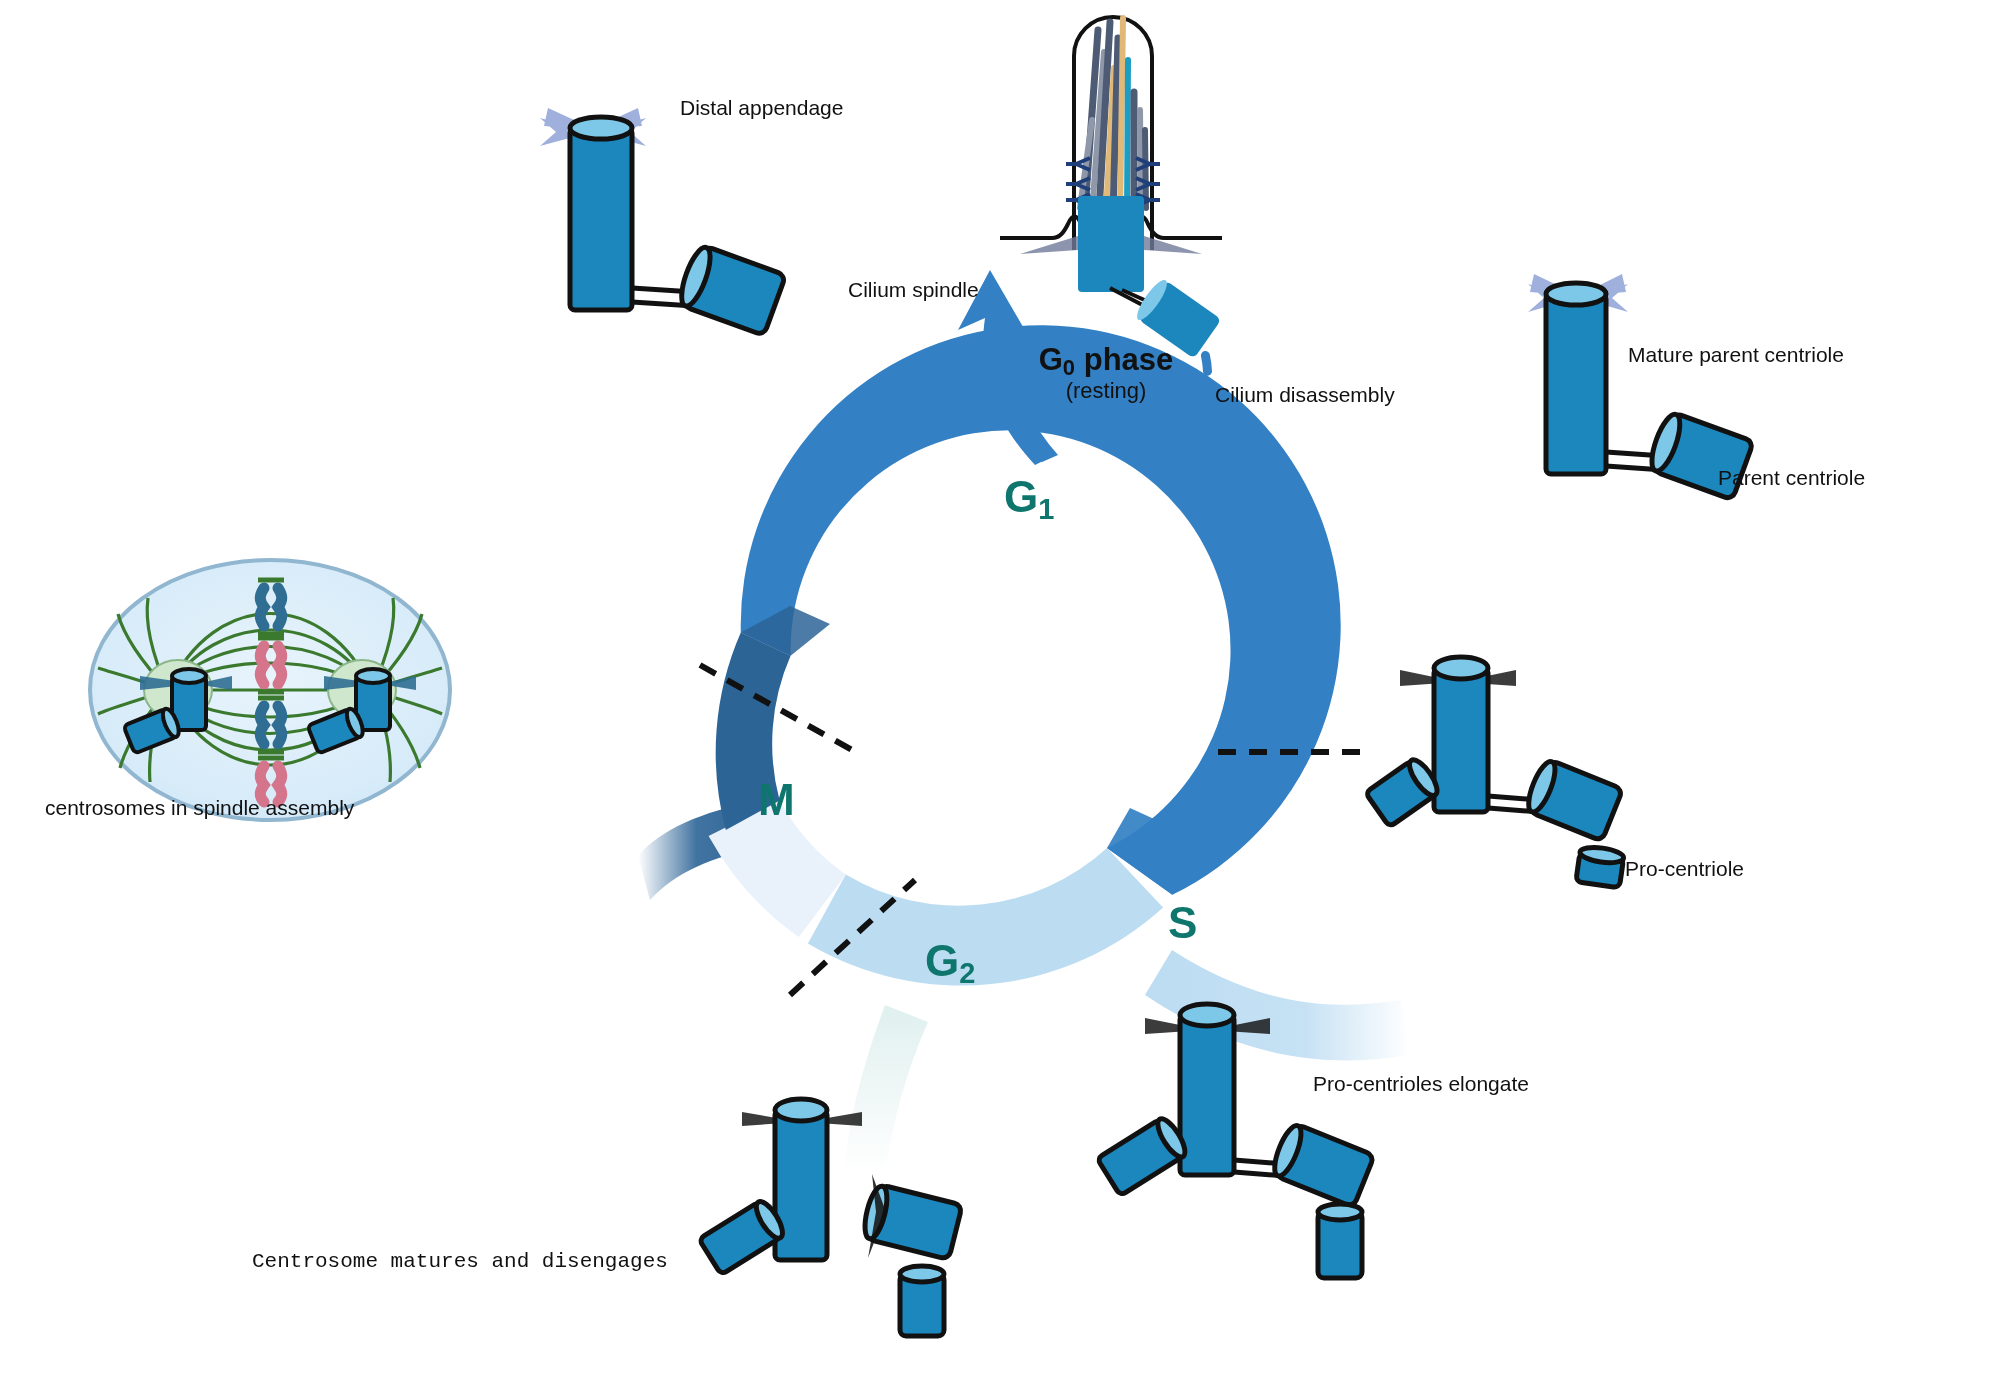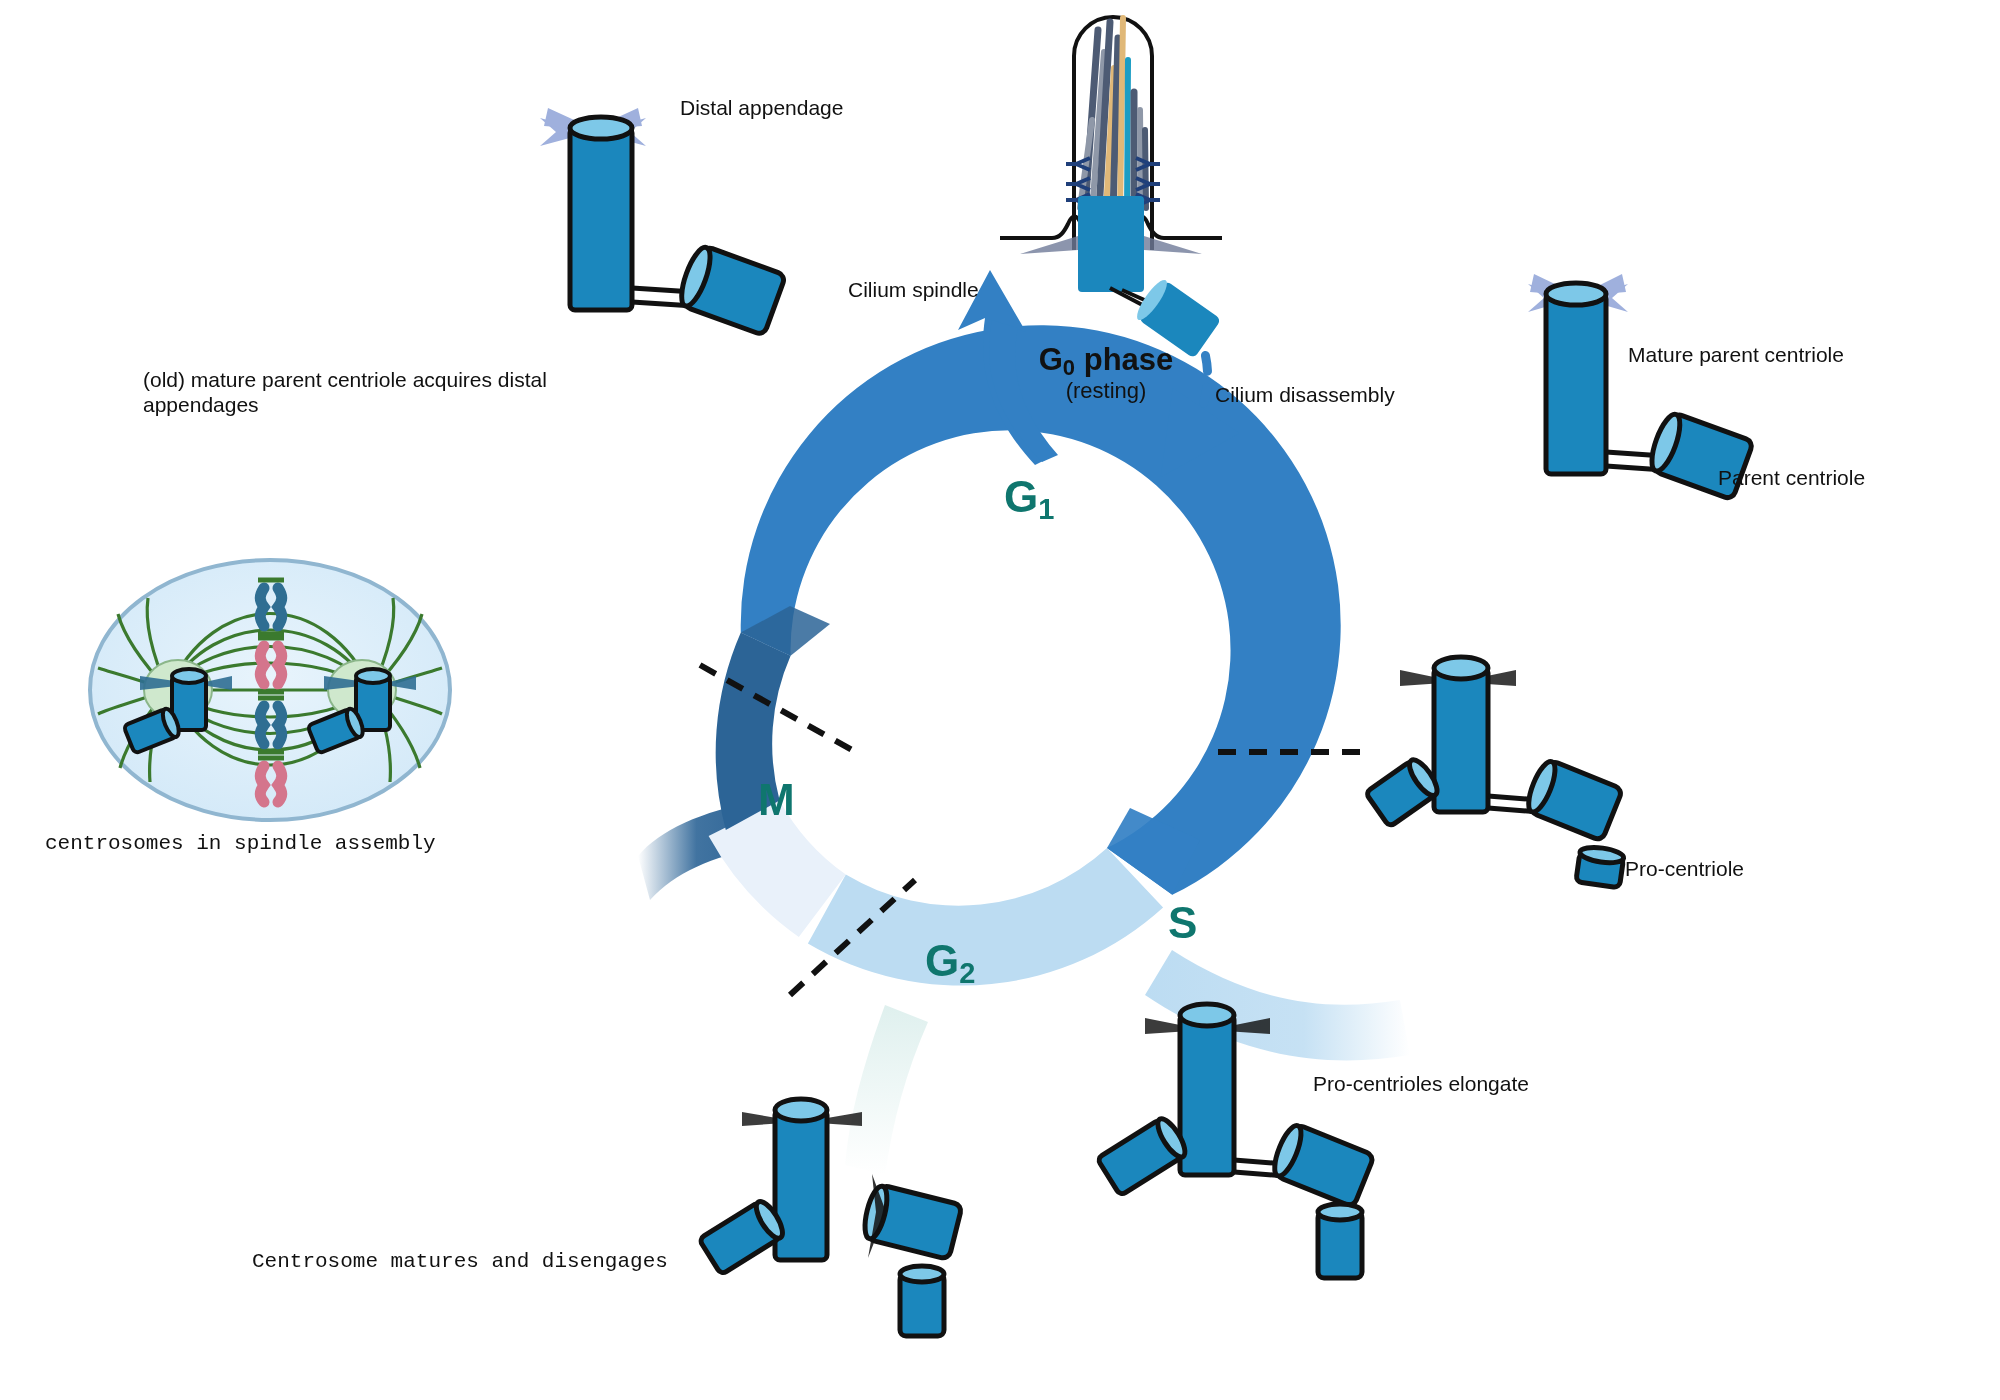--- a/index.html
+++ b/index.html
@@ -367,24 +367,22 @@
 
   <div class="lbl lbl-28" style="left:848px; top:278px;">Cilium spindle</div>
 
   <div class="lbl lbl-28" style="left:1215px; top:383px;">Cilium disassembly</div>
 
   <div class="g0text" style="left:1016px; top:342px; width:180px;">
     <span class="l1"><span>G</span><sub>0</sub><span> phase</span></span>
     <span class="l2">(resting)</span>
   </div>
 
-  <div class="lbl lbl-28" style="left:143px; top:368px; width:680px;">(old) mature parent centriole acquires distal
-appendages</div>
-
-  <div class="lbl lbl-28" style="left:45px; top:832px;font-family:Liberation Mono, monospace;">centrosomes in spindle assembly</div>
+
+  <div class="lbl lbl-28" style="left:45px; top:796px;">centrosomes in spindle assembly</div>
 
   <div class="lbl lbl-28" style="left:1628px; top:343px;">Mature parent centriole</div>
 
   <div class="lbl lbl-28" style="left:1718px; top:466px;">Parent centriole</div>
 
   <div class="lbl lbl-28" style="left:1625px; top:857px;">Pro-centriole</div>
 
   <div class="lbl lbl-28" style="left:1313px; top:1072px;">Pro-centrioles elongate</div>
 
   <div class="lbl lbl-28" style="left:252px; top:1250px;font-family:Liberation Mono, monospace;">Centrosome matures and disengages</div>

